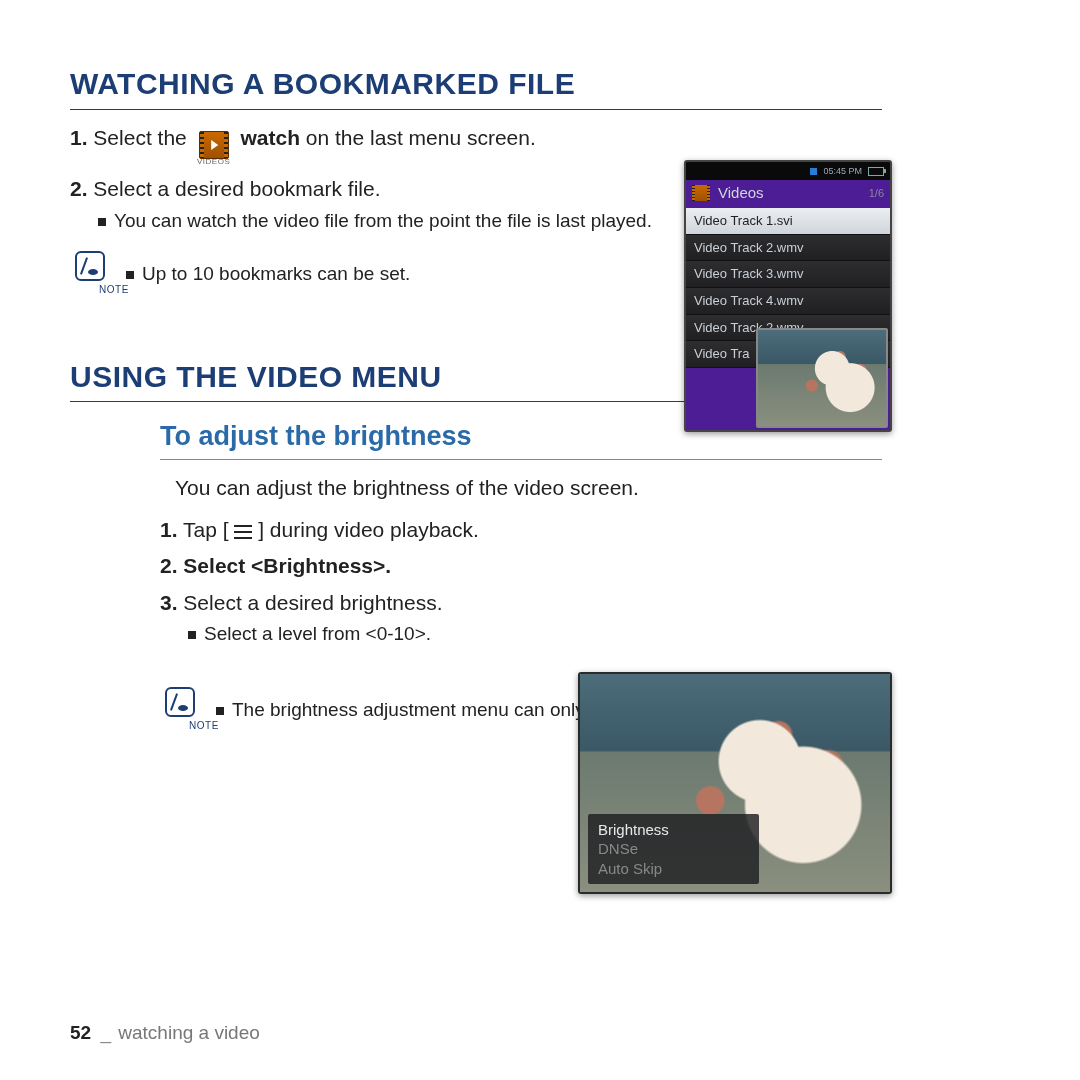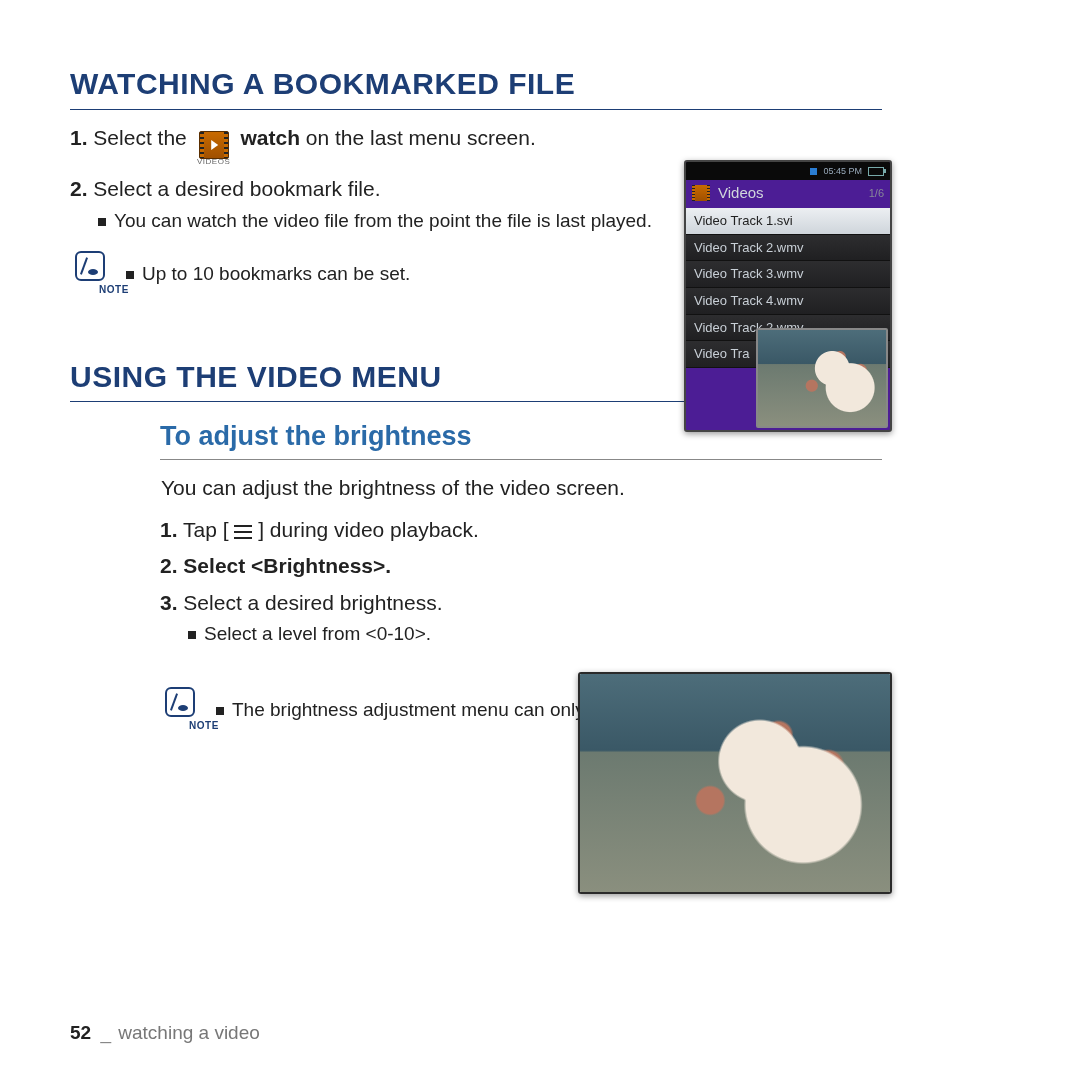--- a/index.html
+++ b/index.html
@@ -94,21 +94,21 @@
   .note-icon::after {
     content: "";
     position: absolute;
     right: 5px; bottom: 4px;
     width: 10px; height: 6px;
     border-radius: 50%;
     background: #1d3e75;
   }
   .note-label {
     font-size: 10px;
-    font-weight: 700;
+    font-weight: 400;
     color: #1d3e75;
     letter-spacing: 0.5px;
     margin-top: 2px;
     margin-left: 48px;
   }
   .note-text { font-size: 19px; }
   .note-text .blk {
     display: inline-block;
     width: 8px; height: 8px;
     background: #222;
@@ -366,21 +366,21 @@
       </div>
   </div>
 
   <h1 class="second">USING THE VIDEO MENU</h1>
   <hr class="rule">
 
   <div class="section2">
     <div class="body">
       <h2>To adjust the brightness</h2>
       <hr class="rule2">
-      <div class="intro" style="margin-left:1px">You can adjust the brightness of the video screen.</div>
+      <div class="intro" style="margin-left:15px">You can adjust the brightness of the video screen.</div>
 
       <div style="width:520px">
         <div class="step">
           <span class="num">1.</span>
           <span>Tap [</span>
           <span class="menu-glyph"><span></span></span>
           <span>] during video playback.</span>
         </div>
         <div class="step">
           <span class="num">2.</span>
@@ -398,20 +398,25 @@
           <div class="note-icon"></div>
           <div class="note-label">NOTE</div>
         </div>
         <div class="note-text"><span class="blk"></span><span>The brightness adjustment menu can only be adjusted in the video screen.</span></div>
       </div>
     </div>
   </div>
 
   <div class="device2">
     <div class="cake"></div>
+    <div class="d2-overlay">
+      <div class="opt sel">Brightness</div>
+      <div class="opt">DNSe</div>
+      <div class="opt">Auto Skip</div>
+    </div>
   </div>
 
   <div class="footer">
     <span class="pg">52</span>
     <span class="sep">_</span>
     <span class="sect">watching a video</span>
   </div>
 
 </div>
 

